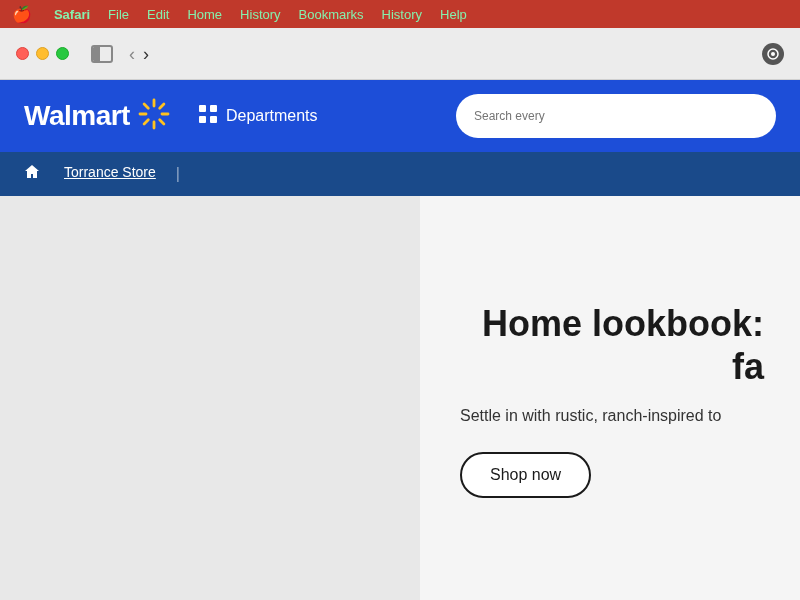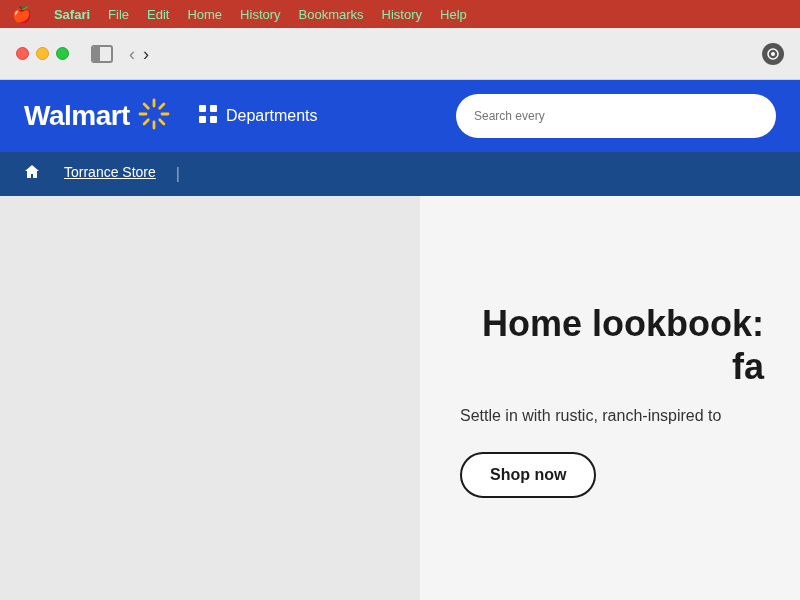--- a/index.html
+++ b/index.html
@@ -227,21 +227,21 @@
       line-height: 1.5;
     }
     .shop-now-btn {
       display: inline-flex;
       align-items: center;
       justify-content: center;
       border: 2px solid #1a1a1a;
       border-radius: 24px;
       padding: 12px 28px;
       font-size: 16px;
-      font-weight: 700;
+      font-weight: 400;
       color: #1a1a1a;
       background: white;
       cursor: pointer;
       width: fit-content;
       margin-top: 8px;
     }
   </style>
 </head>
 <body>
 

